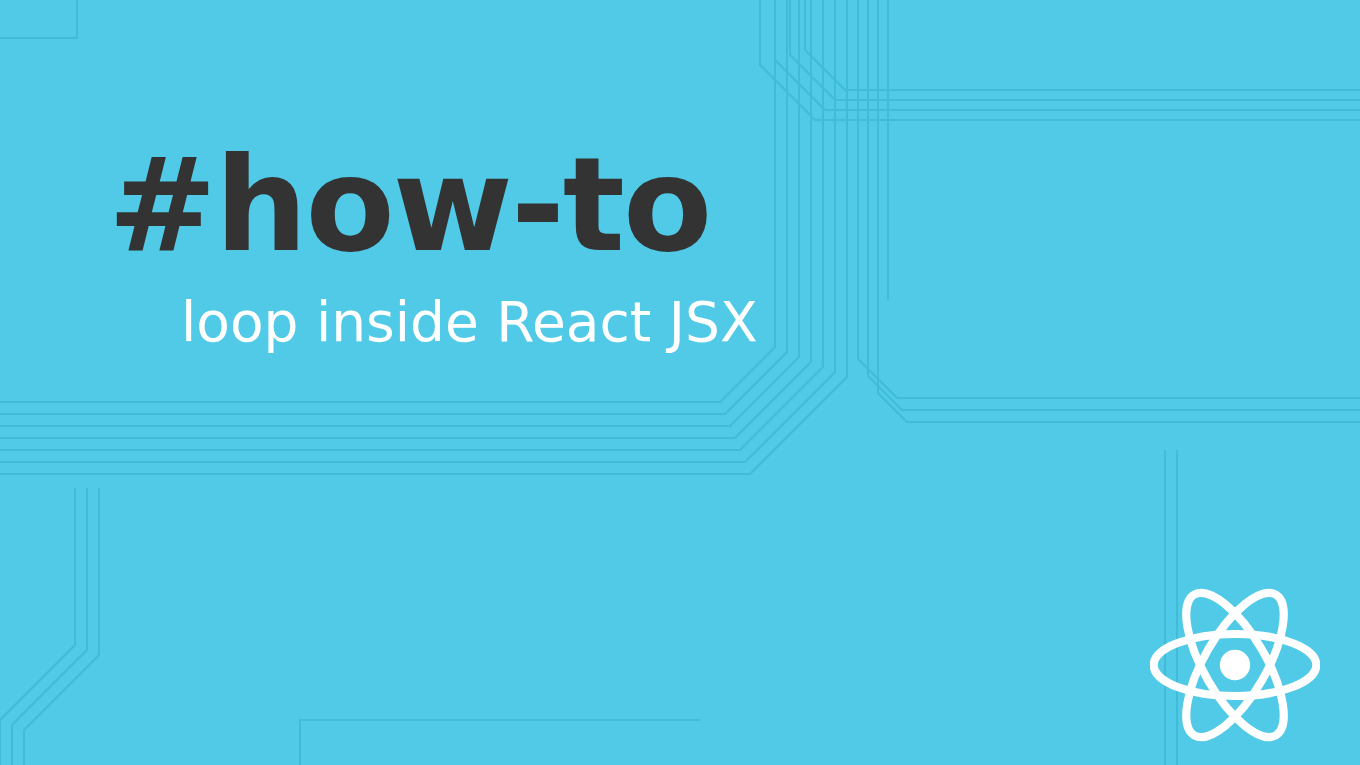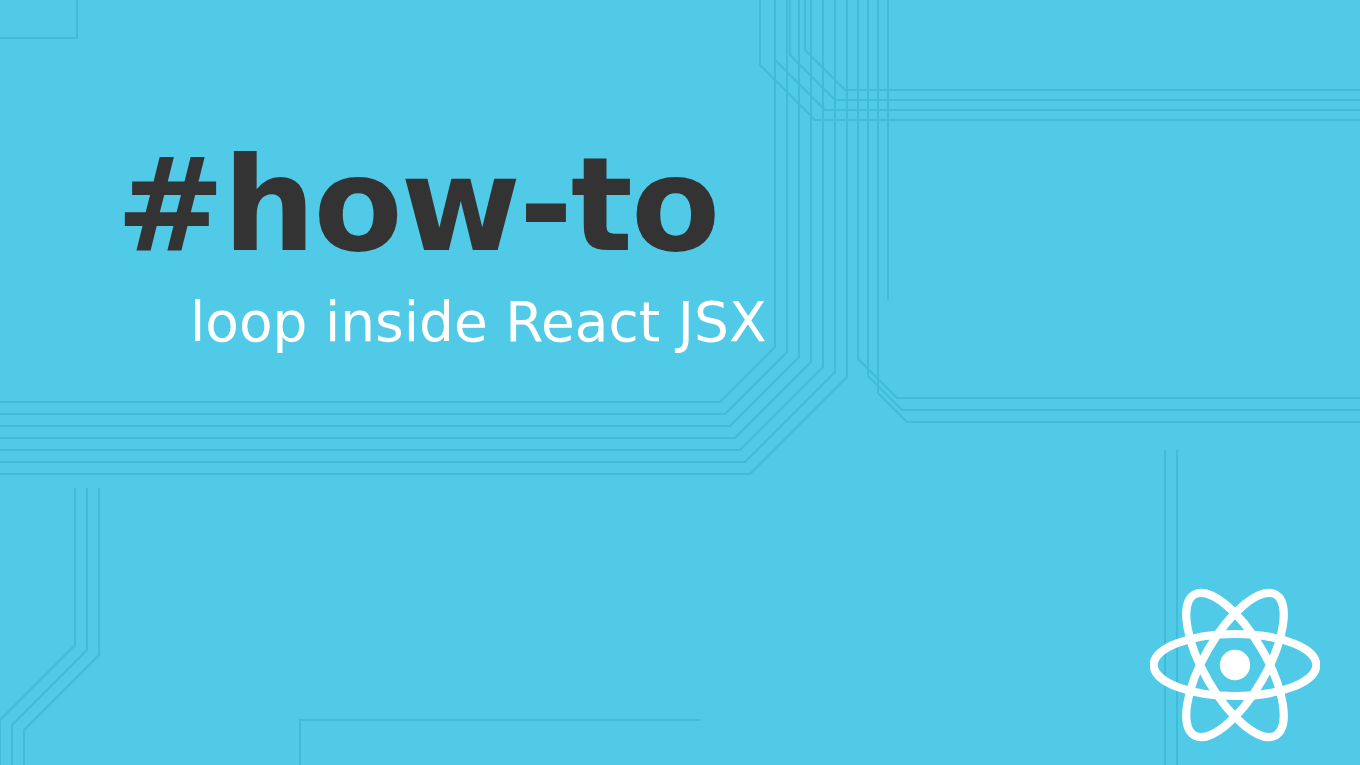--- a/index.html
+++ b/index.html
@@ -23,31 +23,31 @@
       height: 100%;
       z-index: 0;
     }
     .content {
       position: relative;
       z-index: 1;
     }
     .heading {
       position: absolute;
       top: 140px;
-      left: 116px;
+      left: 108px;
       font-size: 130px;
       font-weight: 700;
       color: #333333;
       letter-spacing: -2px;
       line-height: 1;
     }
     .subheading {
       position: absolute;
       top: 290px;
-      left: 190px;
+      left: 181px;
       font-size: 55px;
       font-weight: 400;
       color: #ffffff;
     }
     .react-logo {
       position: absolute;
       bottom: 15px;
       right: 40px;
       width: 170px;
       height: 170px;

